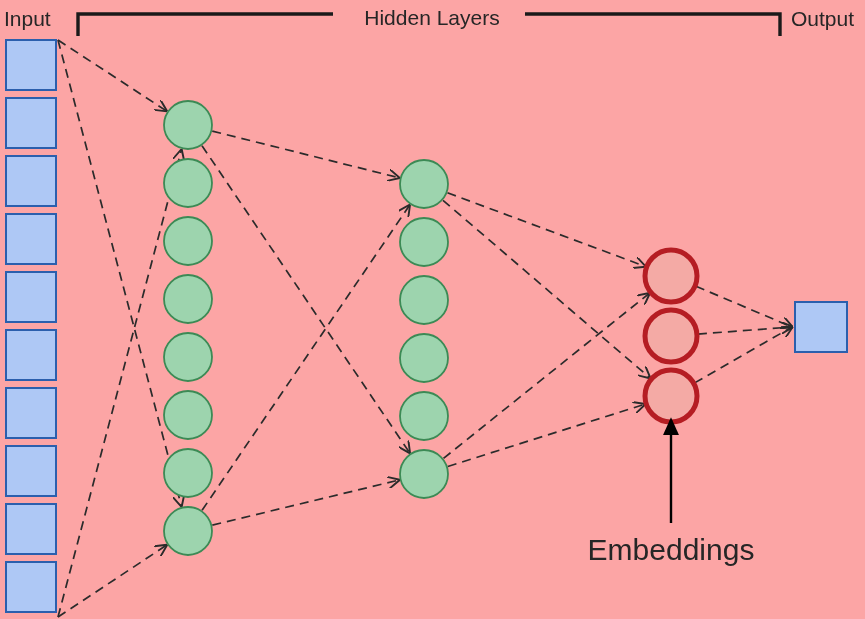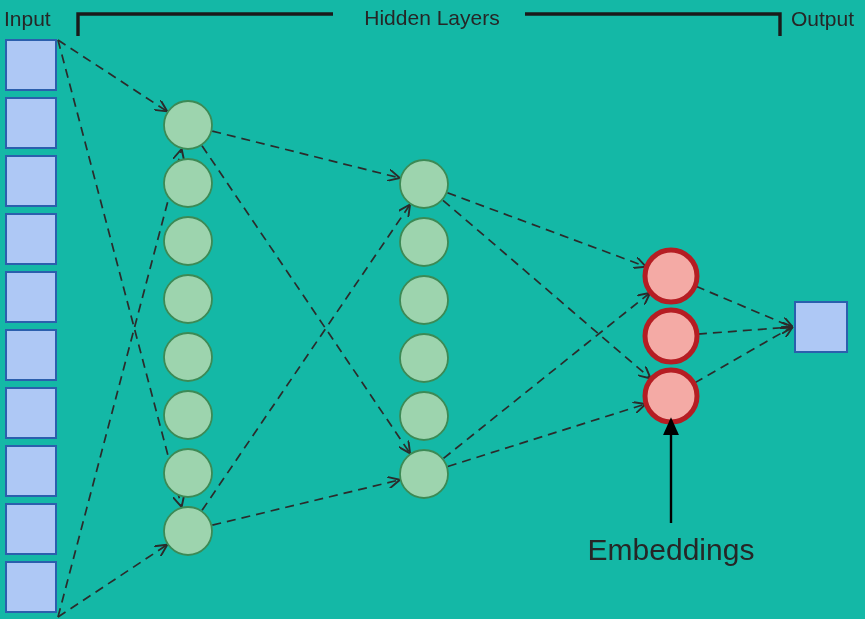--- a/index.html
+++ b/index.html
@@ -4,21 +4,21 @@
 <style>
   html, body {
     margin: 0;
     padding: 0;
     background: #ffffff;
   }
   #stage {
     position: relative;
     width: 865px;
     height: 619px;
-    background: #14b8a6;
+    background: #fca5a5;
     font-family: "Liberation Sans", sans-serif;
     overflow: hidden;
   }
   #diagram-svg {
     position: absolute;
     top: 0;
     left: 0;
     width: 865px;
     height: 619px;
   }

